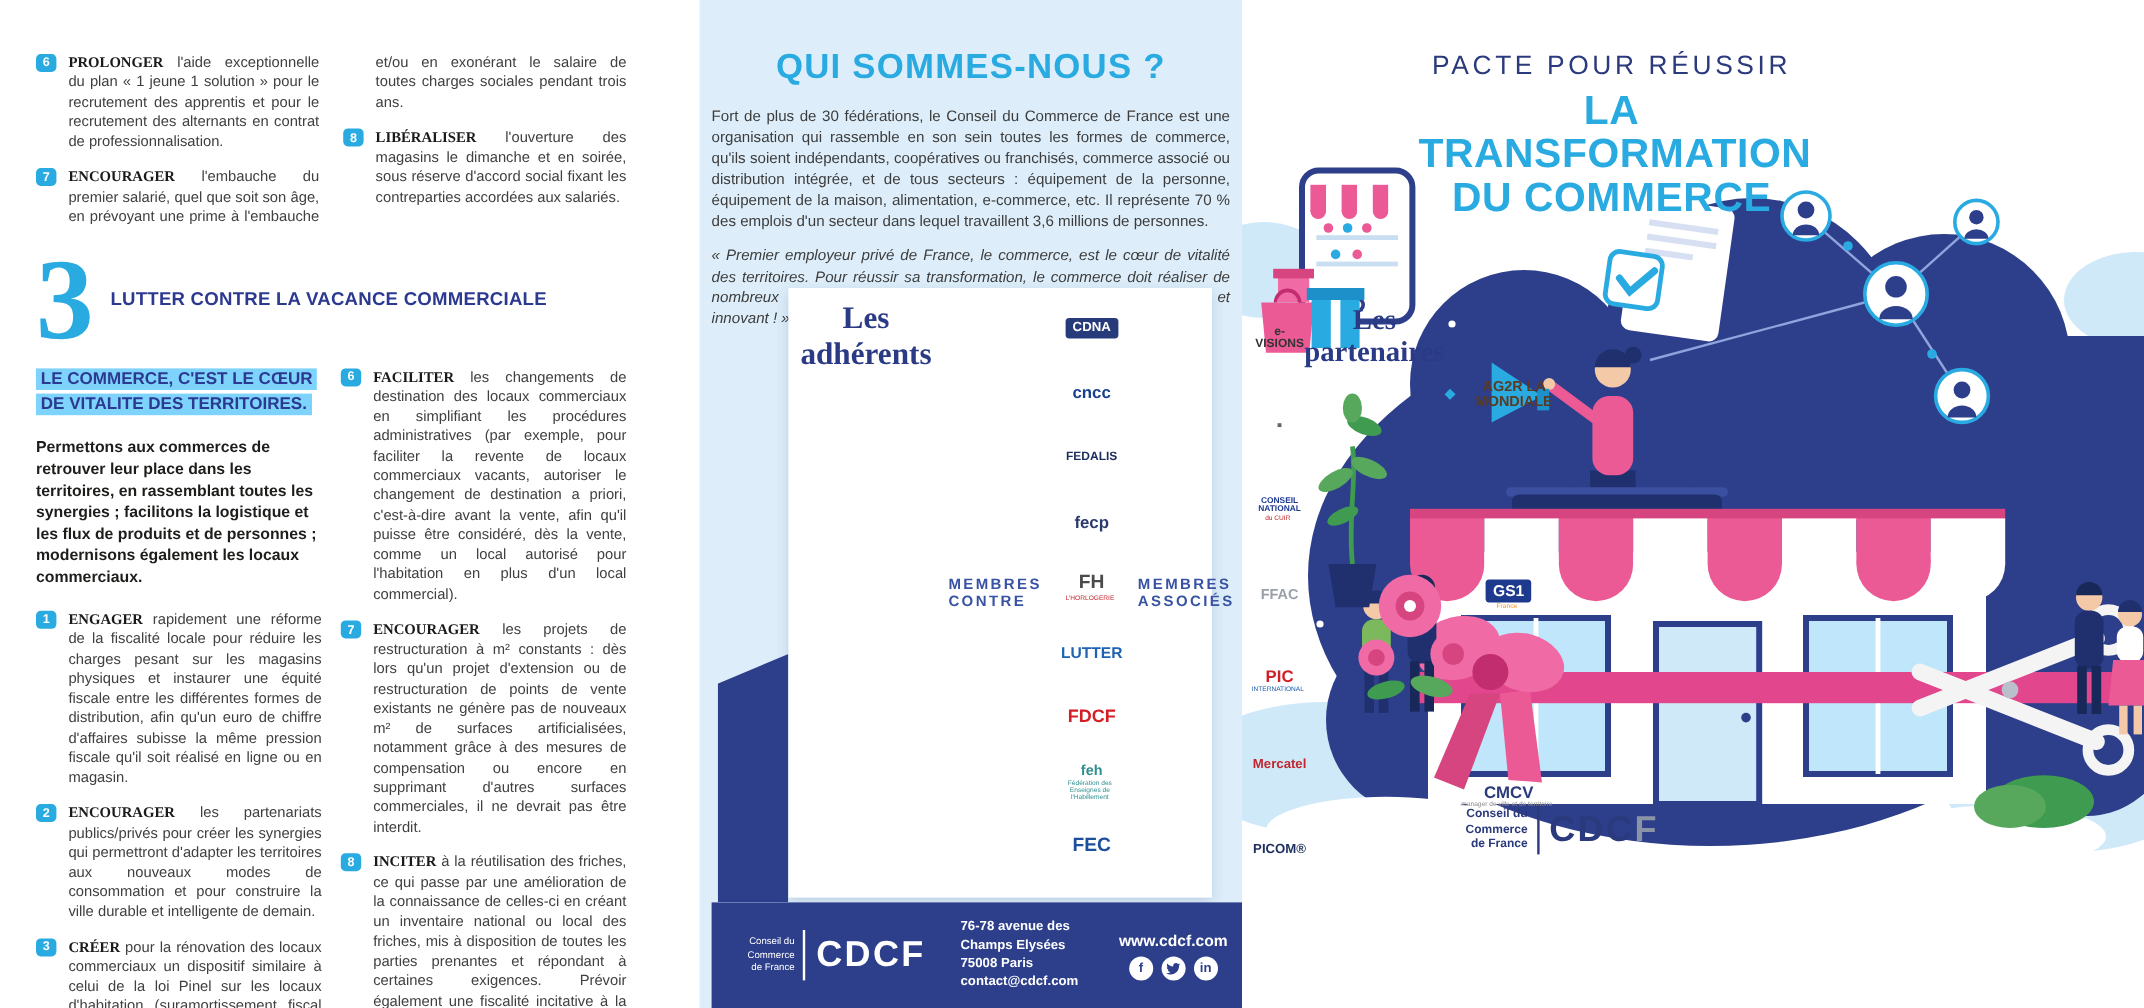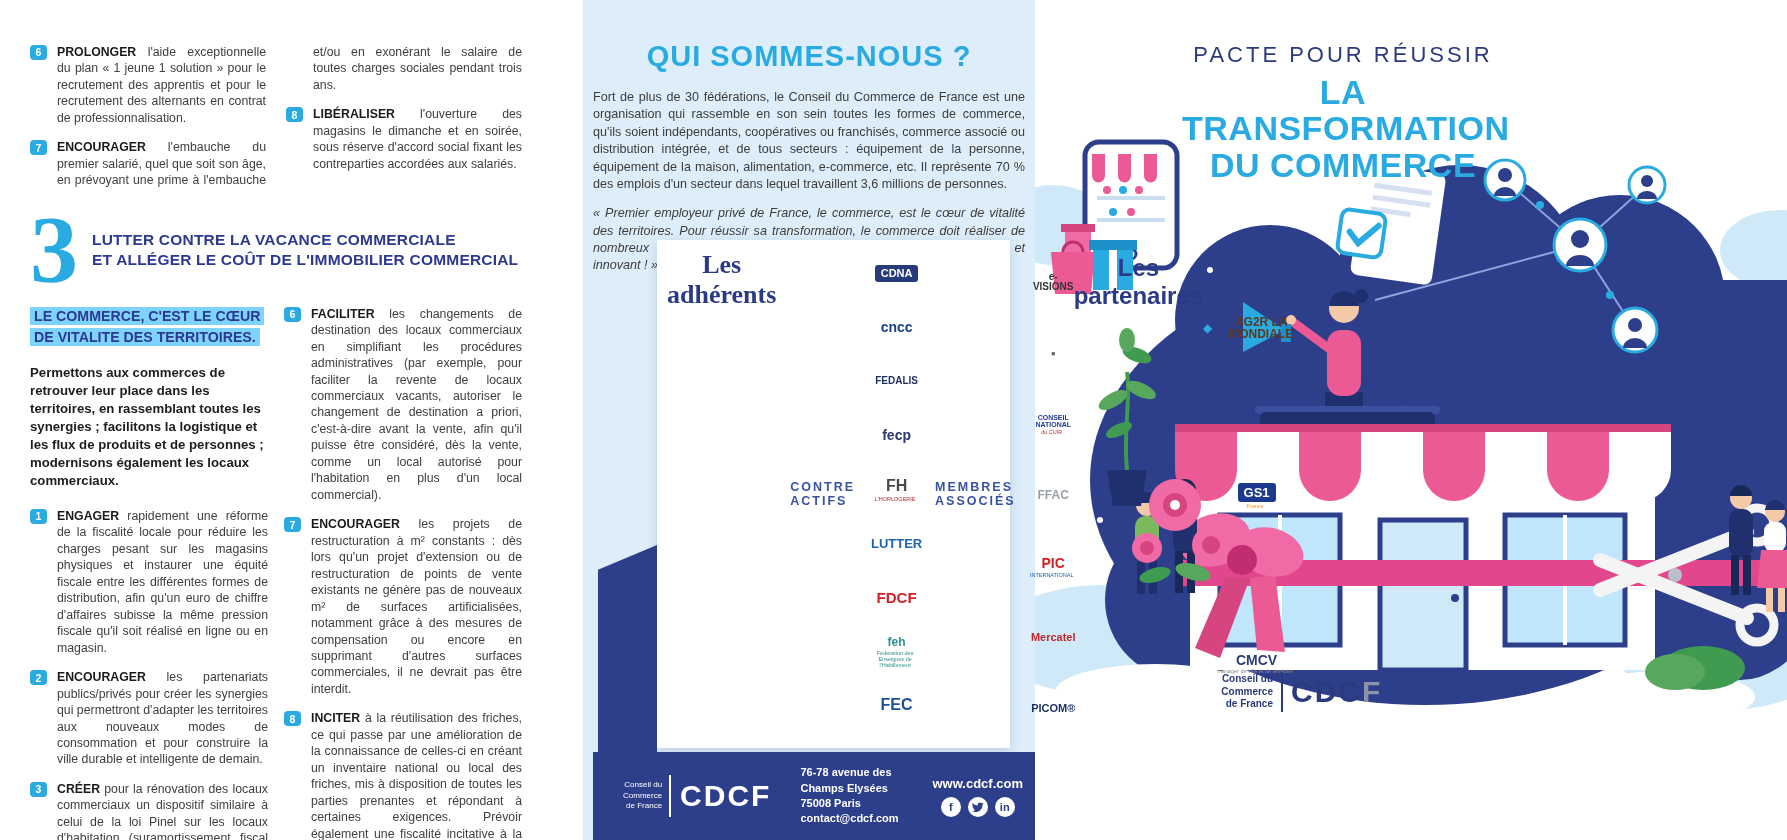--- a/index.html
+++ b/index.html
@@ -4,21 +4,21 @@
 <style>
   html,body{margin:0;padding:0;background:#ffffff;}
   body{width:1787px;height:840px;overflow:hidden;font-family:"Liberation Sans",sans-serif;}
   .page{display:flex;width:1787px;height:840px;position:relative;}
 
   
   .panel-left{width:583px;box-sizing:border-box;padding:44px 60px 0 30px;background:#fff;}
   .topflow{column-count:2;column-gap:20px;width:492px;}
   .action-item{position:relative;padding-left:27px;margin-bottom:13px;font-size:12.3px;line-height:1.34;color:#404040;text-align:justify;}
   .badge{position:absolute;left:0;top:1px;width:17px;height:15px;background:#29abe2;color:#fff;border-radius:4px;font-size:10.5px;font-weight:bold;display:flex;align-items:center;justify-content:center;}
-  .verb{color:#1a1a1a;font-weight:800;}
+  .verb{color:#1a1a1a;font-weight:800;font-family:Liberation Serif, serif;}
   .sec3{display:flex;align-items:center;gap:14px;margin:24px 0 18px;}
   .bignum{font-family:"Liberation Serif",serif;font-weight:bold;font-size:96px;line-height:.78;color:#29abe2;}
   .sec3titles{font-size:15.5px;font-weight:800;color:#2b3990;line-height:1.3;letter-spacing:.2px;}
   .cols{display:flex;gap:16px;}
   .col{width:238px;}
   .highlight{margin:0 0 16px;}
   .highlight span{background:#7dd3fc;color:#2b3990;font-weight:800;font-size:14.2px;line-height:1.5;padding:1px 4px;-webkit-box-decoration-break:clone;box-decoration-break:clone;}
   .intro{font-weight:800;color:#1d1d1b;font-size:13.2px;line-height:1.36;margin:0 0 18px;}
 
   
@@ -36,21 +36,21 @@
   .grid-actifs{flex:1;align-content:space-around;}
   .logo-chip{width:52px;min-height:48px;display:flex;flex-direction:column;align-items:center;justify-content:center;text-align:center;gap:1px;}
   .grid-assoc .logo-chip{width:44px;min-height:40px;}
   .grid-partners{gap:10px 8px;}
   .grid-partners .logo-chip{width:104px;min-height:44px;}
   .logo-top{display:flex;align-items:center;justify-content:center;gap:3px;}
   .logo-main{font-weight:bold;line-height:1.02;}
   .logo-main[style*="background"]{padding:3px 6px;border-radius:3px;}
   .logo-sub{font-size:5.5px;color:#8a8a8a;line-height:1.1;}
   .logo-ic{line-height:1;font-size:12px;}
-  .partners-title{font-family:Liberation Sans, sans-serif;font-weight:bold;color:#2b3a85;font-size:24px;text-align:center;margin:4px 0;}
+  .partners-title{font-family:Liberation Serif, serif;font-weight:bold;color:#2b3a85;font-size:24px;text-align:center;margin:4px 0;}
   .corner-ribbon{position:absolute;left:15px;bottom:88px;width:59px;height:207px;background:#2d3e8b;clip-path:polygon(0 12%,100% 0,100% 100%,0 100%);z-index:2;}
   .mid-footer{position:absolute;left:10px;right:0;bottom:0;height:88px;background:#2d3e8b;color:#fff;display:flex;align-items:center;box-sizing:border-box;padding:0 12px 0 30px;gap:9px;z-index:3;}
   .f-org{font-size:8px;text-align:right;width:48px;line-height:1.3;border-right:2px solid #fff;padding-right:7px;height:42px;display:flex;align-items:center;justify-content:flex-end;}
   .f-logo{font-size:30px;font-weight:800;letter-spacing:2px;}
   .f-addr{font-size:11px;font-weight:600;line-height:1.4;margin-left:20px;}
   .f-right{margin-left:auto;text-align:center;}
   .f-web{font-size:13px;font-weight:800;margin-bottom:6px;}
   .f-social{display:flex;gap:7px;justify-content:center;}
   .soc{width:20px;height:20px;border-radius:50%;background:#fff;color:#2d3e8b;display:flex;align-items:center;justify-content:center;font-weight:800;font-size:11px;cursor:pointer;}
 
@@ -83,21 +83,20 @@
 
         <div class="action-item">
           <span class="badge">8</span><strong class="verb">LIBÉRALISER</strong> <span>l'ouverture des magasins le dimanche et en soirée, sous réserve d'accord social fixant les contreparties accordées aux salariés.</span>
         </div>
       </div>
 
     <div class="sec3">
       <div class="bignum">3</div>
       <div class="sec3titles">
         <div>LUTTER CONTRE LA VACANCE COMMERCIALE</div>
-        <div>ET ALLÉGER LE COÛT DE L'IMMOBILIER COMMERCIAL</div>
       </div>
     </div>
 
     <div class="cols">
       <div class="col">
         <p class="highlight"><span>LE COMMERCE, C'EST LE CŒUR DE VITALITE DES TERRITOIRES.</span></p>
         <p class="intro">Permettons aux commerces de retrouver leur place dans les territoires, en rassemblant toutes les synergies ; facilitons la logistique et les flux de produits et de personnes ; modernisons également les locaux commerciaux.</p>
         <div>
 
             <div class="action-item">
@@ -136,21 +135,21 @@
 
   <section class="panel-mid">
     <h1 class="mid-title">QUI SOMMES-NOUS ?</h1>
     <p class="mid-para">Fort de plus de 30 fédérations, le Conseil du Commerce de France est une organisation qui rassemble en son sein toutes les formes de commerce, qu'ils soient indépendants, coopératives ou franchisés, commerce associé ou distribution intégrée, et de tous secteurs : équipement de la personne, équipement de la maison, alimentation, e-commerce, etc. Il représente 70 % des emplois d'un secteur dans lequel travaillent 3,6 millions de personnes.</p>
     <p class="mid-quote"><span>« Premier employeur privé de France, le commerce, est le cœur de vitalité des territoires. Pour réussir sa transformation, le commerce doit réaliser de nombreux investissements pour devenir omnicanal, éco responsable et innovant ! », </span><strong>William Koeberlé, Président du CdCF depuis 2016.</strong></p>
 
     <div class="card">
       <div class="card-title">Les adhérents</div>
       <div class="divider">
         <span class="line"></span>
-        <span class="label">CONTRE ACTIFS</span>
+        <span class="label">MEMBRES CONTRE</span>
         <span class="line"></span>
       </div>
       <div class="logo-grid grid-actifs">
 
           <div class="logo-chip">
             <div class="logo-top">
               <span class="logo-ic"></span>
               <span class="logo-main" style="color: rgb(255, 255, 255); background: rgb(39, 58, 122); font-size: 11px;">CDNA</span>
             </div>
             <span class="logo-sub"></span>

